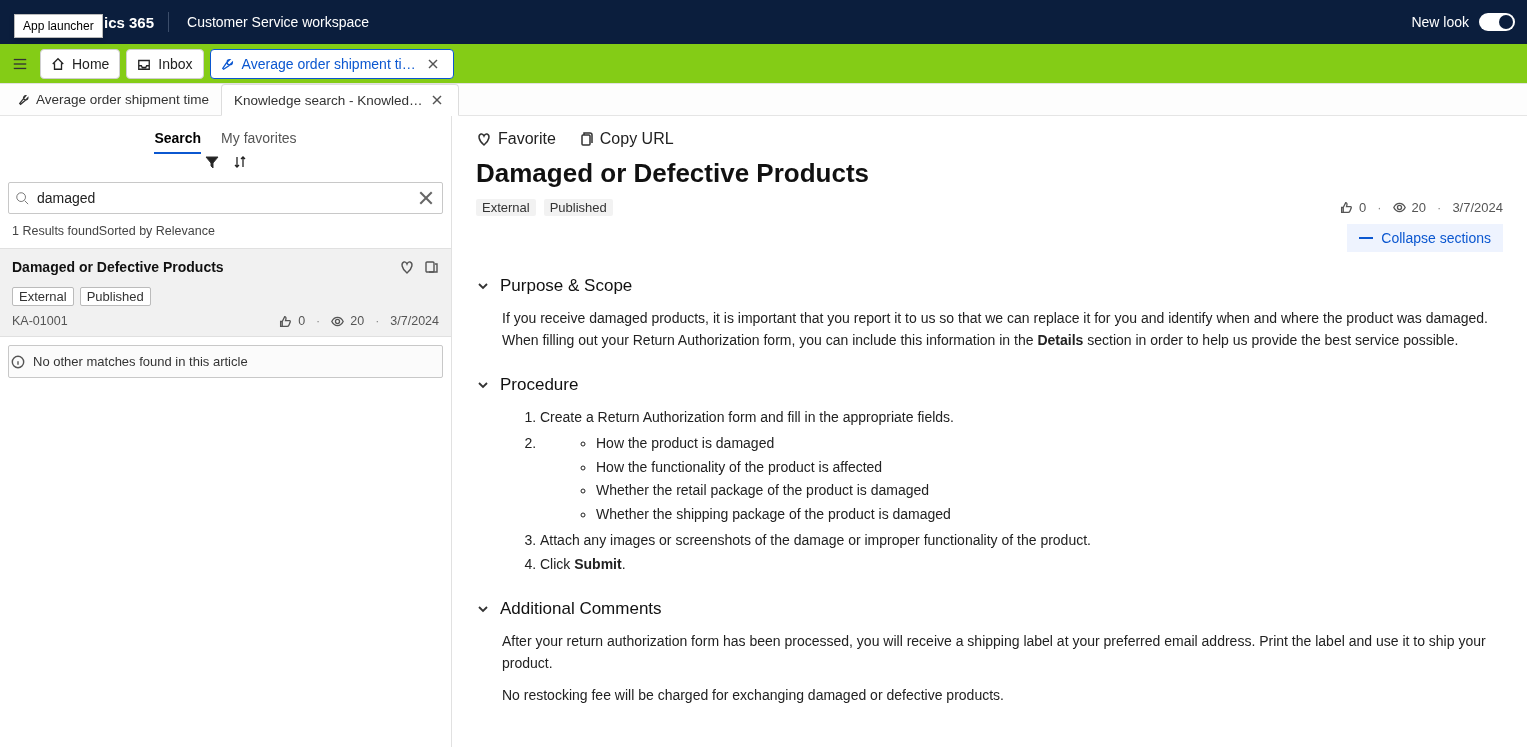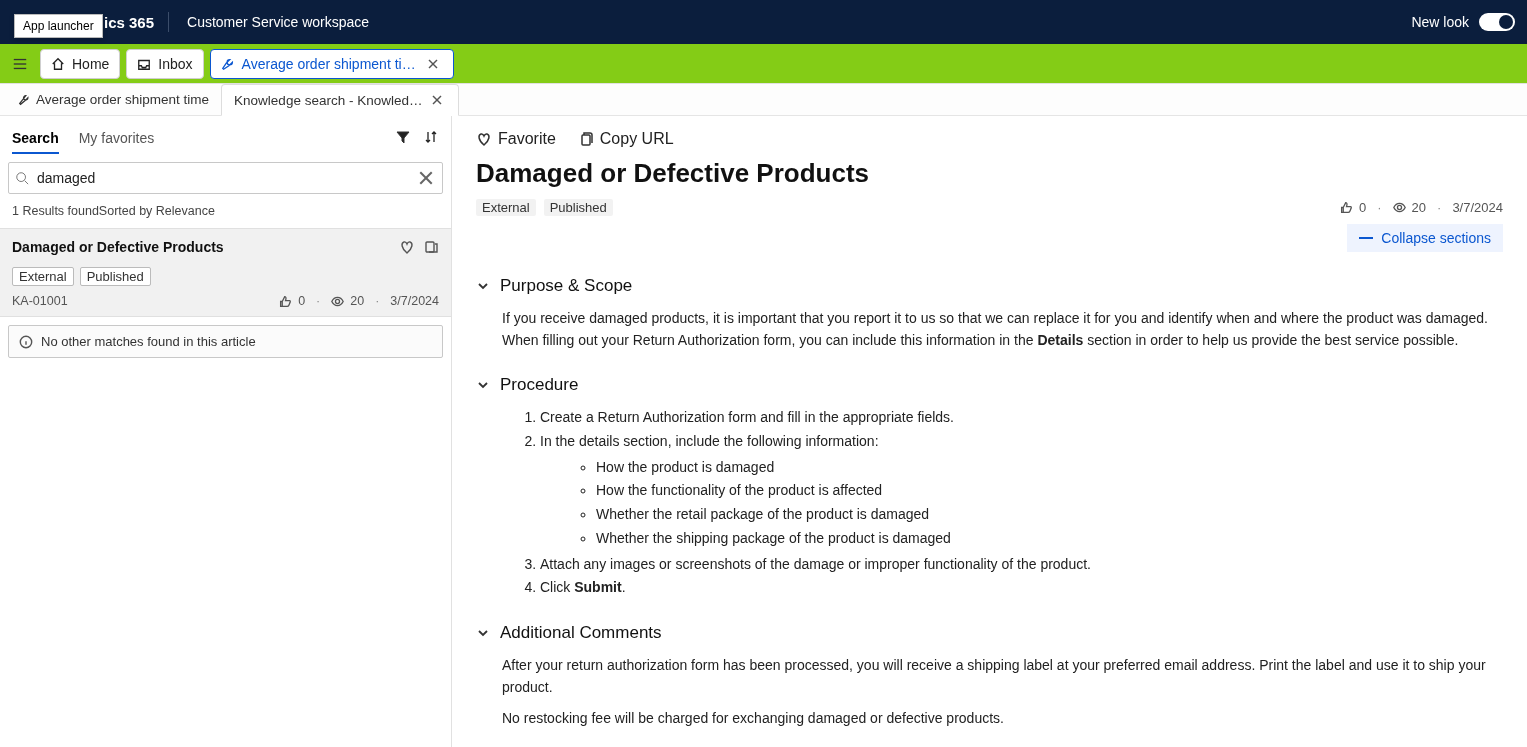--- a/index.html
+++ b/index.html
@@ -33,21 +33,21 @@
 .subtab.active { background:#fff; border:1px solid #ddd; border-bottom:1px solid #fff; border-radius:4px 4px 0 0; margin-bottom:-1px;}
 .subtab .close { width:18px; height:18px; display:flex; align-items:center; justify-content:center; color:#555;}
 .subtab svg { width:12px; height:12px; stroke:currentColor; fill:none; stroke-width:1.5;}
 
 
 .body-split { display:flex; height:calc(747px - 44px - 40px - 32px); }
 .sidebar { width:452px; border-right:1px solid #e1e1e1; display:flex; flex-direction:column; background:#fff;}
 .article { flex:1; overflow:auto; padding:14px 24px 30px 24px; position:relative;}
 
 
-.sidebar-head { display:flex; align-items:center; justify-content:space-between; padding:8px 12px 0 12px;}
+.sidebar-head { display:flex; align-items:center; justify-content:space-between; padding:8px 12px 0 12px;flex-direction:column;}
 .side-tabs { display:flex; gap:20px; }
 .side-tab { font-size:14px; color:#555; padding:6px 0; cursor:pointer; border-bottom:2px solid transparent;}
 .side-tab.active { color:#000; font-weight:600; border-bottom:2px solid #0b57d0;}
 .side-actions { display:flex; gap:12px; color:#333;}
 .side-actions svg { width:16px; height:16px; stroke:#333; fill:#333;}
 
 
 .search-box { margin:8px 8px 0 8px; position:relative; border:1px solid #c8c8c8; border-radius:2px; display:flex; align-items:center; height:32px; padding:0 30px 0 28px;}
 .search-box svg.magnify { position:absolute; left:6px; width:14px; height:14px; stroke:#666;}
 .search-box input { border:none; outline:none; font-size:14px; width:100%; background:transparent; color:#222;}
@@ -62,21 +62,21 @@
 .result-icons { display:flex; gap:8px; color:#555;}
 .result-icons svg { width:16px; height:16px; stroke:#555; fill:none; stroke-width:1.4;}
 .result-snippet { font-size:13px; color:#333; margin-top:6px; line-height:1.45;}
 .badges { margin-top:8px; display:flex; gap:6px;}
 .badge { font-size:13px; color:#333; border:1px solid #bbb; padding:1px 6px; border-radius:2px; background:#fff;}
 .result-meta { display:flex; justify-content:space-between; align-items:center; margin-top:8px; font-size:12.5px; color:#555;}
 .meta-right { display:flex; align-items:center; gap:6px;}
 .meta-right svg { width:13px; height:13px; stroke:#555; fill:none; stroke-width:1.6;}
 .dot-sep::before { content:"·"; margin:0 5px; color:#888;}
 
-.no-more { margin:8px 8px 0 8px; border:1px solid #c8c8c8; border-radius:2px; padding:8px 10px; font-size:13px; color:#333; display:flex; align-items:center; gap:8px; background:#fbfbfb;}
+.no-more { margin:8px 8px 0 8px; border:1px solid #c8c8c8; border-radius:2px; padding:8px 2px; font-size:13px; color:#333; display:flex; align-items:center; gap:8px; background:#fbfbfb;}
 .no-more svg { width:14px; height:14px; stroke:#555; fill:none; stroke-width:1.6;}
 
 
 .article-actions { display:flex; align-items:center; gap:22px; font-size:16px; color:#222; margin-bottom:6px;}
 .article-actions .act { display:flex; align-items:center; gap:6px; cursor:pointer;}
 .article-actions svg { width:16px; height:16px; stroke:#333; fill:none; stroke-width:1.5;}
 .article-title { font-size:26px; font-weight:600; color:#111; margin:10px 0 10px 0;}
 .art-row { display:flex; justify-content:space-between; align-items:center;}
 .art-badges { display:flex; gap:8px;}
 .art-badges .badge { background:#f2f2f2; border:none;}
@@ -336,21 +336,20 @@
       <div class="sec-head">
         <svg viewBox="0 0 14 14">
             <polyline points="3,5 7,9 11,5"></polyline>
           </svg>
         <div class="sec-title">Procedure</div>
       </div>
       <div class="sec-body">
         <ol>
           <li>Create a Return Authorization form and fill in the appropriate fields.</li>
           <li>
-            <span>In the details section, include the following information:</span>
             <ul>
               <li>How the product is damaged</li>
               <li>How the functionality of the product is affected</li>
               <li>Whether the retail package of the product is damaged</li>
               <li>Whether the shipping package of the product is damaged</li>
             </ul>
           </li>
           <li>Attach any images or screenshots of the damage or improper functionality of the product.</li>
           <li><span>Click </span><strong>Submit</strong><span>.</span></li>
         </ol>

